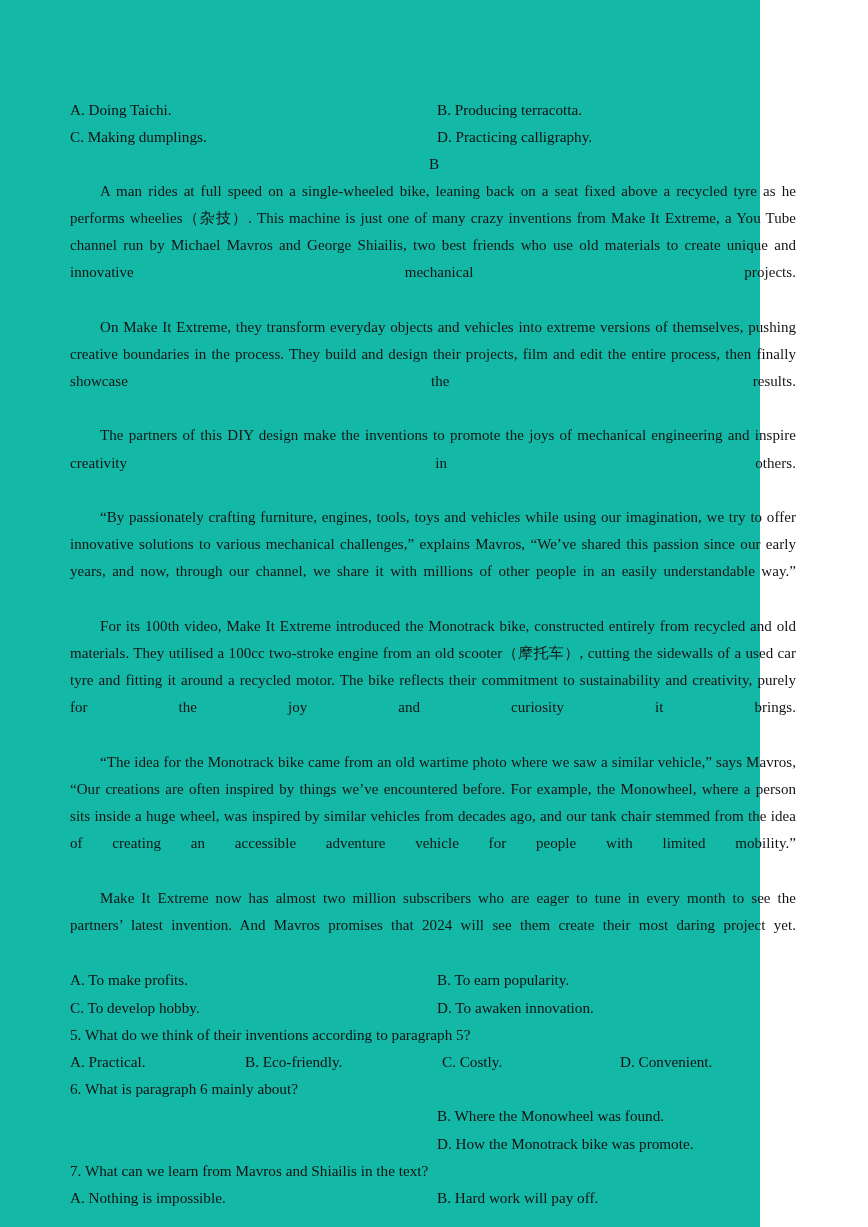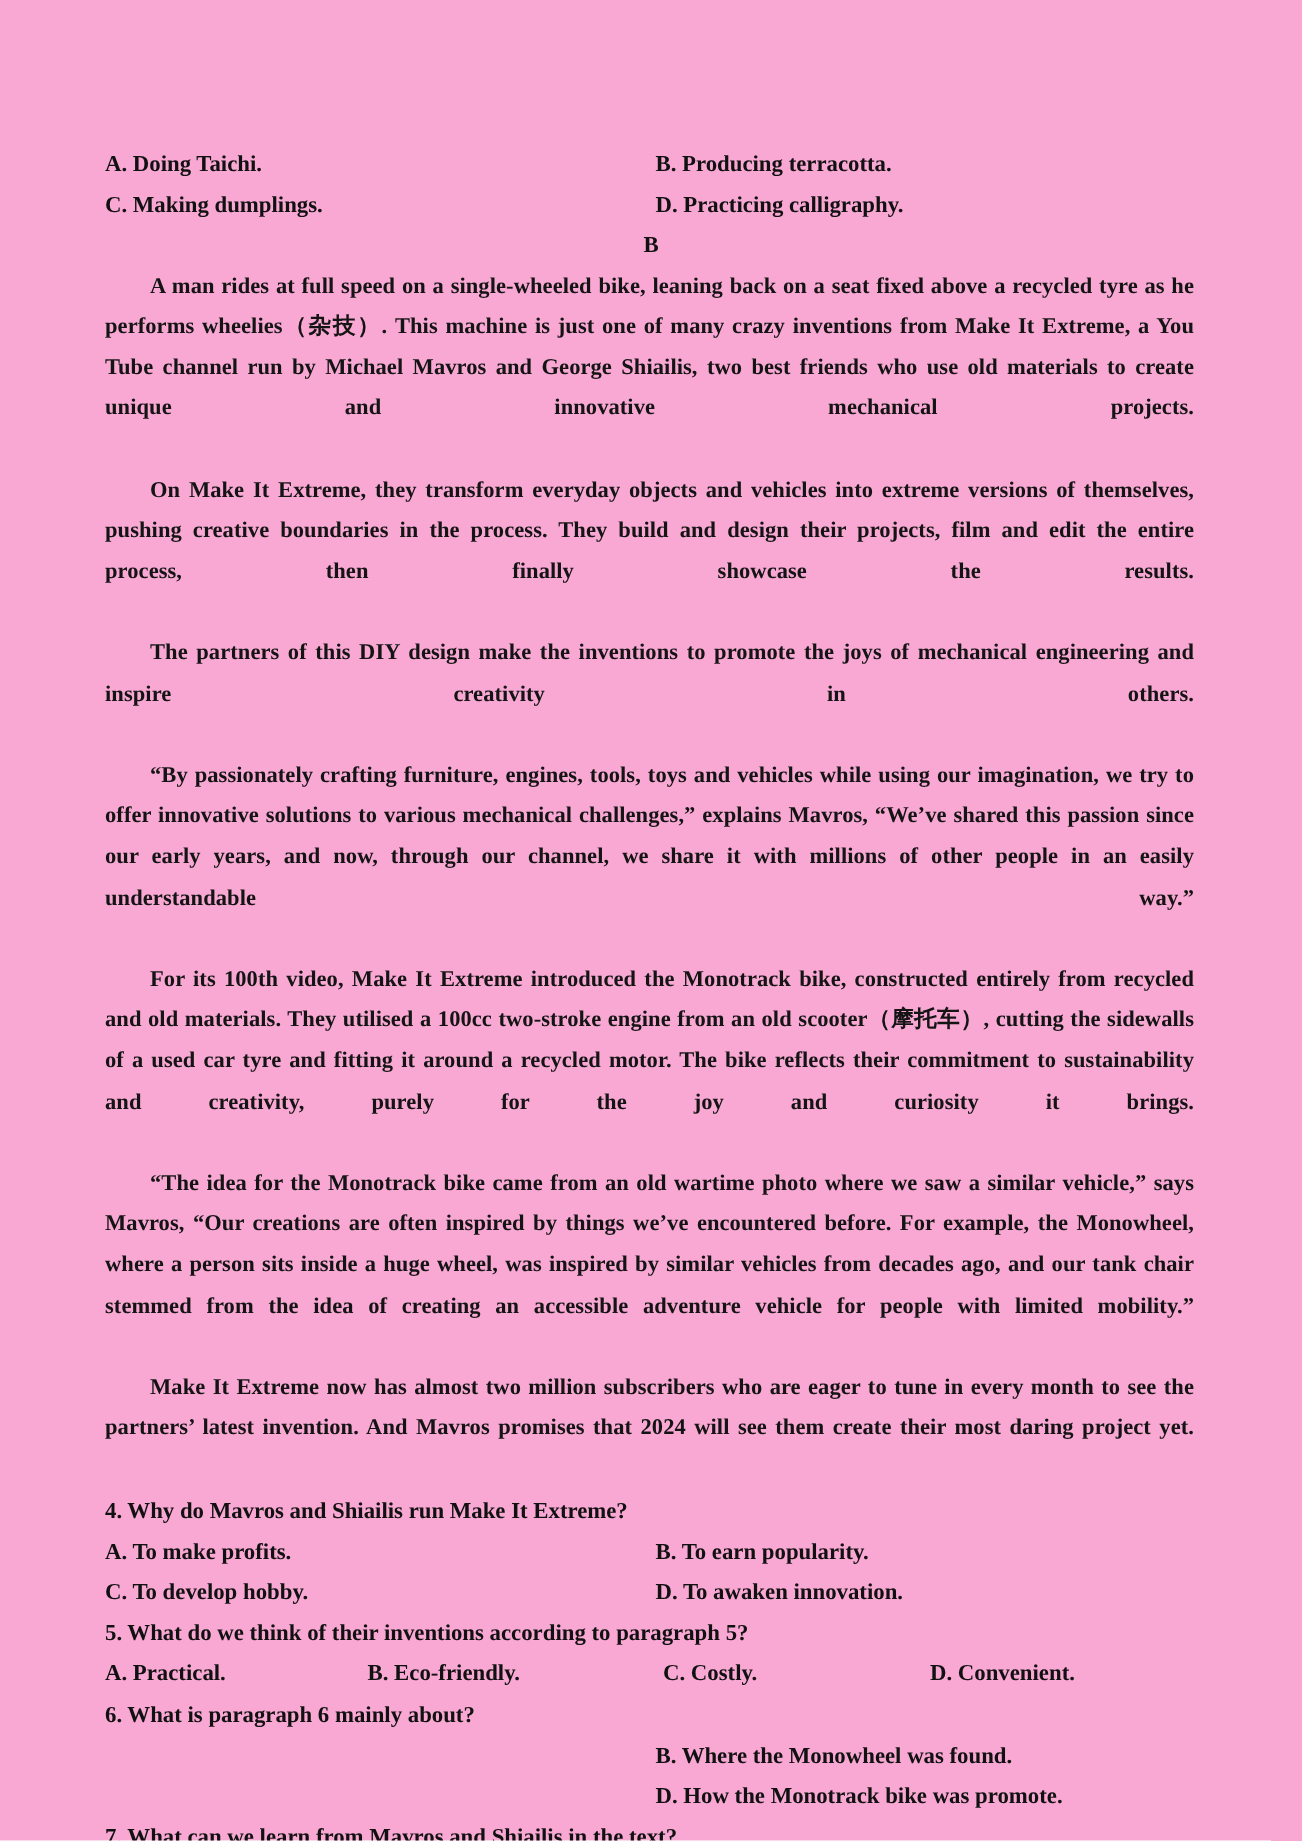--- a/index.html
+++ b/index.html
@@ -11,26 +11,25 @@
   body {
     width: 868px;
     height: 1227px;
     overflow: hidden;
     font-family: "Liberation Serif", "DejaVu Serif", serif;
     color: #111111;
     -webkit-font-smoothing: antialiased;
   }
   .page {
     position: relative;
-    width: 868px;
+    width: 760px;
     height: 1227px;
     box-sizing: border-box;
     padding: 0;
-    background: #f9a8d4;
-    font-weight: bold;
+    background: #14b8a6;
   }
   .content {
     position: absolute;
     left: 70px;
     top: 96px;
     width: 726px;
   }
 
   
   .line,
@@ -113,21 +112,20 @@
     <p class="section-mark">B</p>
 
     <p class="para">A man rides at full speed on a single-wheeled bike, leaning back on a seat fixed above a recycled tyre as he performs wheelies（杂技）. This machine is just one of many crazy inventions from Make It Extreme, a You Tube channel run by Michael Mavros and George Shiailis, two best friends who use old materials to create unique and innovative mechanical projects.</p>
     <p class="para">On Make It Extreme, they transform everyday objects and vehicles into extreme versions of themselves, pushing creative boundaries in the process. They build and design their projects, film and edit the entire process, then finally showcase the results.</p>
     <p class="para">The partners of this DIY design make the inventions to promote the joys of mechanical engineering and inspire creativity in others.</p>
     <p class="para">“By passionately crafting furniture, engines, tools, toys and vehicles while using our imagination, we try to offer innovative solutions to various mechanical challenges,” explains Mavros, “We’ve shared this passion since our early years, and now, through our channel, we share it with millions of other people in an easily understandable way.”</p>
     <p class="para">For its 100th video, Make It Extreme introduced the Monotrack bike, constructed entirely from recycled and old materials. They utilised a 100cc two-stroke engine from an old scooter（摩托车）, cutting the sidewalls of a used car tyre and fitting it around a recycled motor. The bike reflects their commitment to sustainability and creativity, purely for the joy and curiosity it brings.</p>
     <p class="para">“The idea for the Monotrack bike came from an old wartime photo where we saw a similar vehicle,” says Mavros, “Our creations are often inspired by things we’ve encountered before. For example, the Monowheel, where a person sits inside a huge wheel, was inspired by similar vehicles from decades ago, and our tank chair stemmed from the idea of creating an accessible adventure vehicle for people with limited mobility.”</p>
     <p class="para">Make It Extreme now has almost two million subscribers who are eager to tune in every month to see the partners’ latest invention. And Mavros promises that 2024 will see them create their most daring project yet.</p>
 
-    <p class="qline">4. Why do Mavros and Shiailis run Make It Extreme?</p>
     <div class="opts opts-2">
       <span class="opt c0">A. To make profits.</span>
       <span class="opt c1">B. To earn popularity.</span>
     </div>
     <div class="opts opts-2">
       <span class="opt c0">C. To develop hobby.</span>
       <span class="opt c1">D. To awaken innovation.</span>
     </div>
 
     <p class="qline">5. What do we think of their inventions according to paragraph 5?</p>

